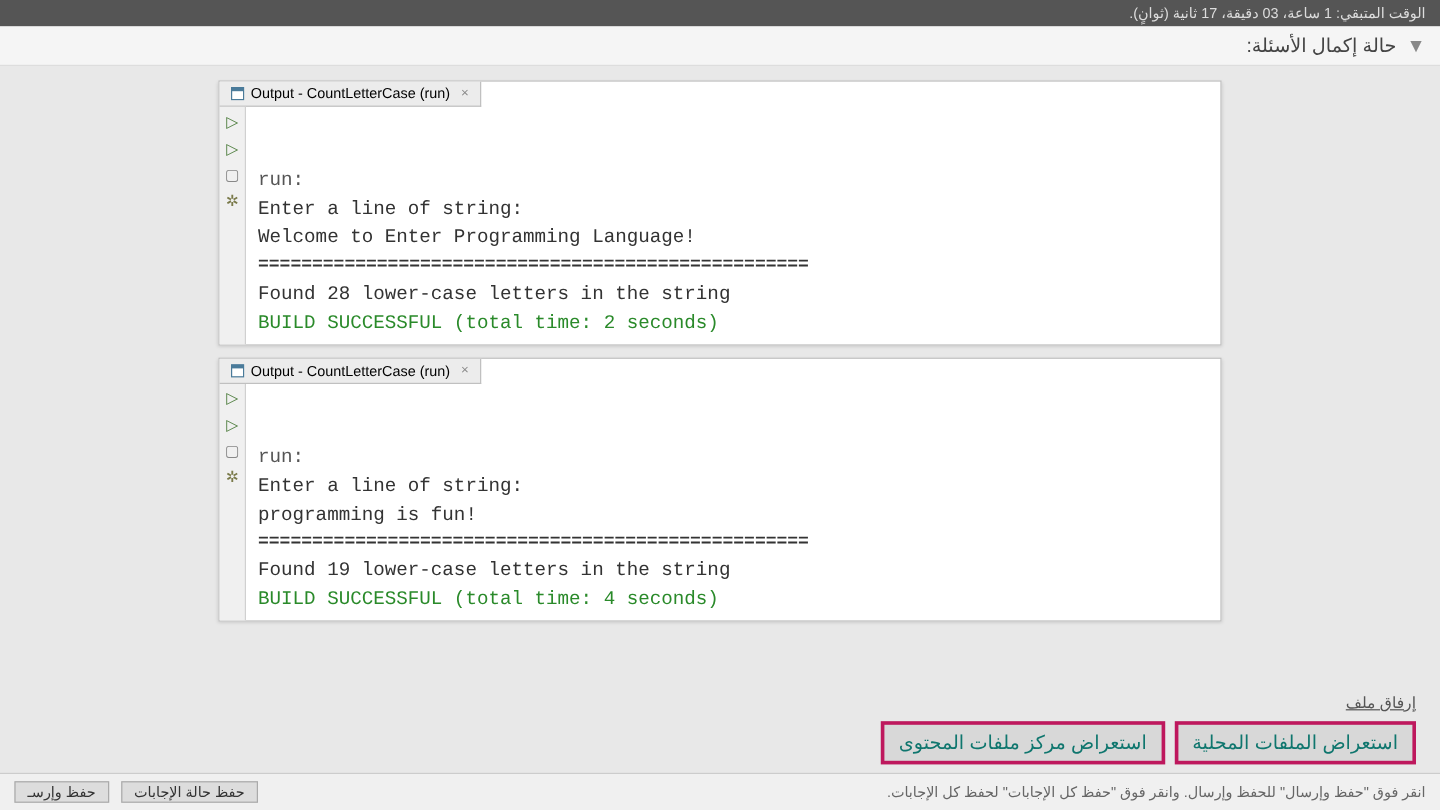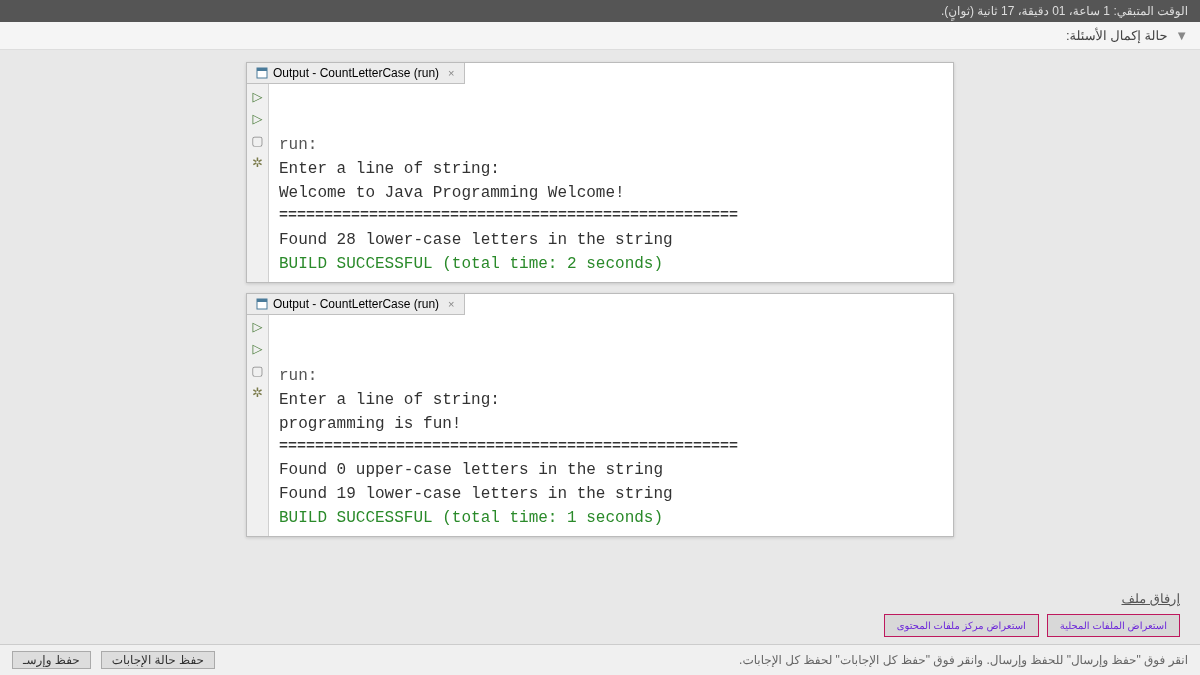--- a/index.html
+++ b/index.html
@@ -19,35 +19,35 @@
       background: #555;
       color: #ddd;
       padding: 4px 12px;
       font-size: 12px;
       text-align: right;
       direction: rtl;
     }
     .status-bar {
       background: #f5f5f5;
       padding: 6px 12px;
-      font-size: 13px;
+      font-size: 16px;
       text-align: right;
       direction: rtl;
       color: #444;
       border-bottom: 1px solid #ddd;
     }
     .main-area {
       padding: 12px 40px;
       display: flex;
       flex-direction: column;
       gap: 10px;
       align-items: center;
     }
     .output-panel {
-      width: 708px;
+      width: 836px;
       background: #fff;
       border: 1px solid #bbb;
       box-shadow: 0 1px 3px rgba(0,0,0,0.15);
     }
     .panel-tab {
       background: #ececec;
       border-bottom: 1px solid #c0c0c0;
       display: inline-flex;
       align-items: center;
       padding: 3px 6px 3px 8px;
@@ -131,24 +131,24 @@
     .attach-label {
       margin-bottom: 8px;
       text-decoration: underline;
     }
     .browse-buttons {
       display: flex;
       gap: 8px;
     }
     .browse-btn {
       background: #d8d8d8;
-      border: 1px solid #be185d;
+      border: 3px solid #be185d;
       padding: 5px 12px;
-      font-size: 10px;
-      color: #6d28d9;
+      font-size: 16px;
+      color: #0f766e;
       cursor: pointer;
     }
     .bottom-bar {
       position: absolute;
       bottom: 0;
       left: 0;
       right: 0;
       background: #f0f0f0;
       border-top: 1px solid #ccc;
       padding: 6px 12px;
@@ -173,21 +173,21 @@
       padding: 1px 10px;
       font-size: 12px;
       cursor: pointer;
       color: #333;
     }
   </style>
 </head>
 <body>
 
 <div class="top-header">
-  <span>الوقت المتبقي: 1 ساعة، 01 دقيقة، 17 ثانية (ثوانٍ).</span>
+  <span>الوقت المتبقي: 1 ساعة، 03 دقيقة، 17 ثانية (ثوانٍ).</span>
 </div>
 
 <div class="status-bar">
   <span style="color:#888;margin-left:4px;">▼</span>
   <span>حالة إكمال الأسئلة:</span>
 </div>
 
 <div class="main-area">
 
   <div class="output-panel">
@@ -204,21 +204,21 @@
     <div class="panel-body">
       <div class="panel-gutter">
         <span class="gutter-icon">▷</span>
         <span class="gutter-icon">▷</span>
         <span class="gutter-icon stop">▢</span>
         <span class="gutter-icon debug">✲</span>
       </div>
       <div class="console">
         <div class="run-label">run:</div>
         <div>Enter a line of string:</div>
-        <div>Welcome to Java Programming Welcome!</div>
+        <div>Welcome to Enter Programming Language!</div>
         <div class="separator-line">===================================================</div>
         <div>Found 28 lower-case letters in the string</div>
         <div class="build-success">BUILD SUCCESSFUL (total time: 2 seconds)</div>
       </div>
     </div>
   </div>
 
   <div class="output-panel">
     <div class="panel-tab">
       <span class="tab-icon">
@@ -235,23 +235,22 @@
         <span class="gutter-icon">▷</span>
         <span class="gutter-icon">▷</span>
         <span class="gutter-icon stop">▢</span>
         <span class="gutter-icon debug">✲</span>
       </div>
       <div class="console">
         <div class="run-label">run:</div>
         <div>Enter a line of string:</div>
         <div>programming is fun!</div>
         <div class="separator-line">===================================================</div>
-        <div>Found 0 upper-case letters in the string</div>
         <div>Found 19 lower-case letters in the string</div>
-        <div class="build-success">BUILD SUCCESSFUL (total time: 1 seconds)</div>
+        <div class="build-success">BUILD SUCCESSFUL (total time: 4 seconds)</div>
       </div>
     </div>
   </div>
 
 </div>
 
 <div class="attach-section">
   <div class="attach-label">إرفاق ملف</div>
   <div class="browse-buttons">
     <button class="browse-btn">استعراض الملفات المحلية</button>

